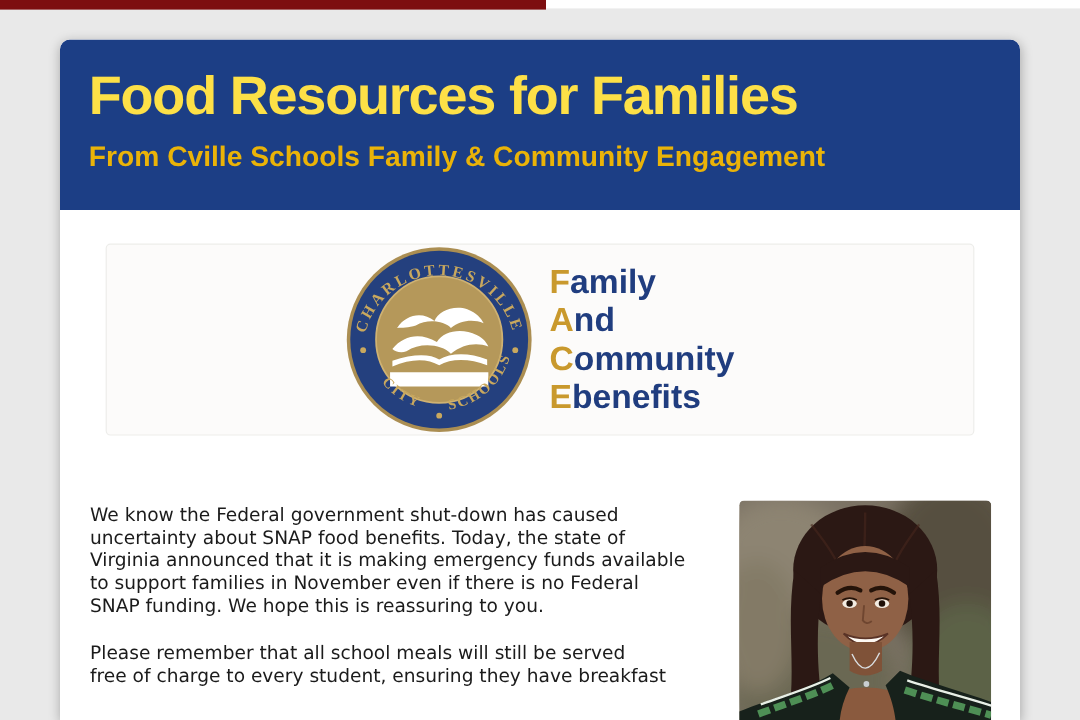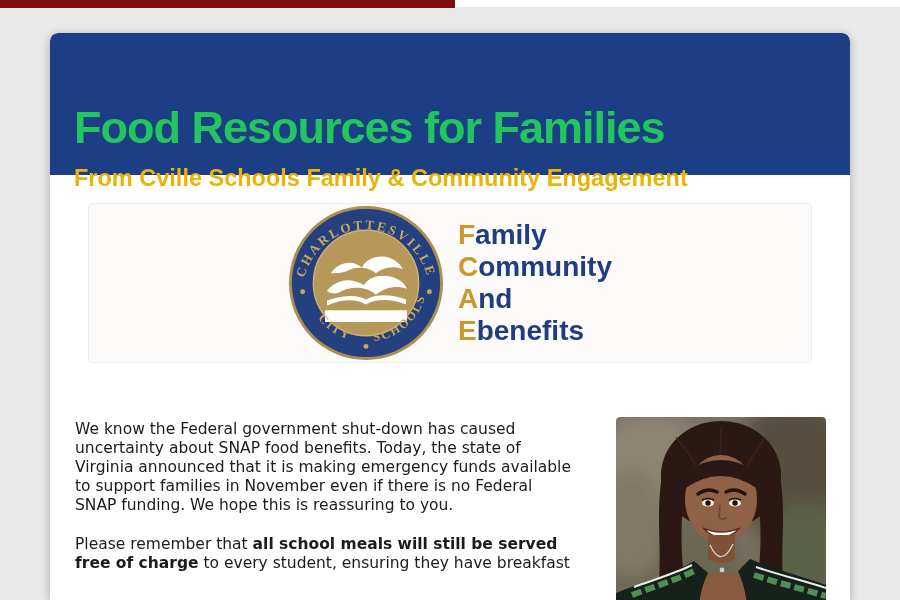--- a/index.html
+++ b/index.html
@@ -7,39 +7,39 @@
   body { font-family:"DejaVu Sans", sans-serif; background:#ffffff; position:relative; }
 
   .page-bg { position:absolute; left:0; top:7px; width:900px; height:593px; background:#e9e9e9; }
   .progress-bar { position:absolute; left:0; top:0; width:455px; height:8px; background:#7d0e10; z-index:10; }
 
   .card { position:absolute; left:50px; top:33px; width:800px; height:567px;
           background:#ffffff; border-radius:8px 8px 0 0;
           box-shadow:0 2px 10px rgba(0,0,0,0.28); overflow:hidden; }
 
   .hero { height:142px; background:#1c3e85; border-radius:8px 8px 0 0; padding:22px 24px 0 24px; }
-  .hero h1 { color:#22c55e; font-family:"Liberation Sans", sans-serif; font-weight:bold;
-             font-size:45px; letter-spacing:-1px; line-height:50px;margin-top:48px; }
+  .hero h1 { color:#fde047; font-family:"Liberation Sans", sans-serif; font-weight:bold;
+             font-size:45px; letter-spacing:-1px; line-height:50px; }
   .hero h2 { color:#eab308; font-family:"Liberation Sans", sans-serif; font-weight:bold;
              font-size:23.5px; margin-top:12px; letter-spacing:0; }
 
   .content { padding-top:28px; }
 
   .logo-strip { width:724px; height:160px; margin:0 auto; background:#fcfbfa;
                 border:1px solid #ededea; border-radius:4px;
                 display:flex; align-items:center; justify-content:center; gap:14px; }
   .seal { width:156px; height:156px; flex:0 0 auto; }
   .face-text { font-family:"Liberation Sans", sans-serif; font-weight:bold;
                font-size:28px; line-height:32px; color:#203d7f; }
   .face-text .init { color:#c9992d; }
 
   .letter-row { display:flex; align-items:flex-start; margin-top:54px; padding:0 24px 0 25px; }
   .letter-text { width:516px; padding-top:3px; font-size:15.5px; line-height:19px; color:#1b1b1b; }
   .letter-text p { margin:0 0 20px 0; white-space:pre-line; }
-  .letter-text b { font-weight:bold; }
+  .letter-text b { font-weight:normal; }
 
   .photo-frame { margin-left:auto; width:210px; height:200px; border-radius:4px; overflow:hidden; flex:0 0 auto; }
 </style>
 </head>
 <body>
 
 <div class="page-bg"></div>
 <div class="progress-bar"></div>
 
 <div class="card">
@@ -76,22 +76,22 @@
         <text font-family="Liberation Serif, serif" font-size="12.5" font-weight="bold" fill="#c9a85e" letter-spacing="2">
           <textPath href="#arcBottom" startOffset="55%">SCHOOLS</textPath>
         </text>
         <circle cx="15" cy="89" r="2.5" fill="#c9a85e"></circle>
         <circle cx="145" cy="89" r="2.5" fill="#c9a85e"></circle>
         <circle cx="80" cy="145" r="2.5" fill="#c9a85e"></circle>
       </svg>
 
       <div class="face-text">
         <div><span class="init">F</span><span>amily</span></div>
+        <div><span class="init">A</span><span>nd</span></div>
         <div><span class="init">C</span><span>ommunity</span></div>
-        <div><span class="init">A</span><span>nd</span></div>
         <div><span class="init">E</span><span>benefits</span></div>
       </div>
     </div>
 
     <div class="letter-row">
       <div class="letter-text">
         <p>We know the Federal government shut-down has caused
 uncertainty about SNAP food benefits. Today, the state of
 Virginia announced that it is making emergency funds available
 to support families in November even if there is no Federal

